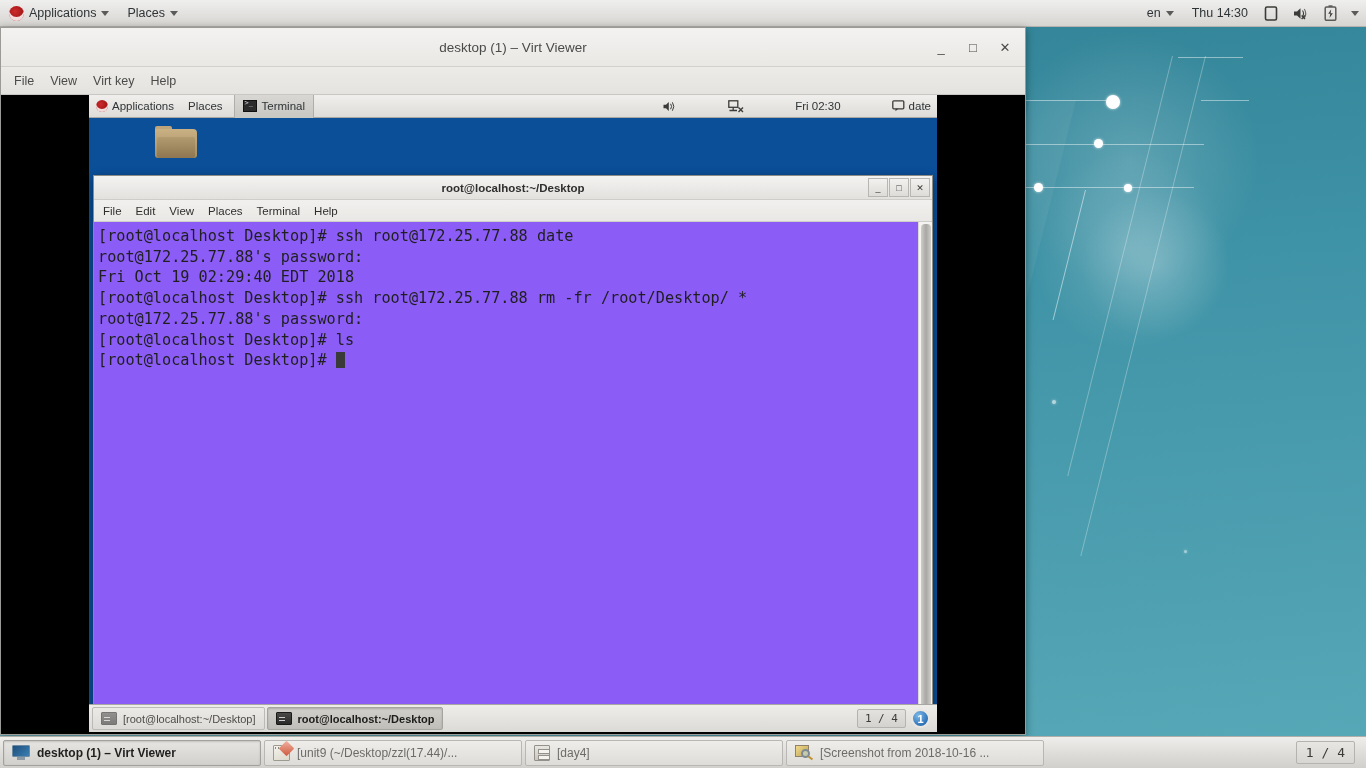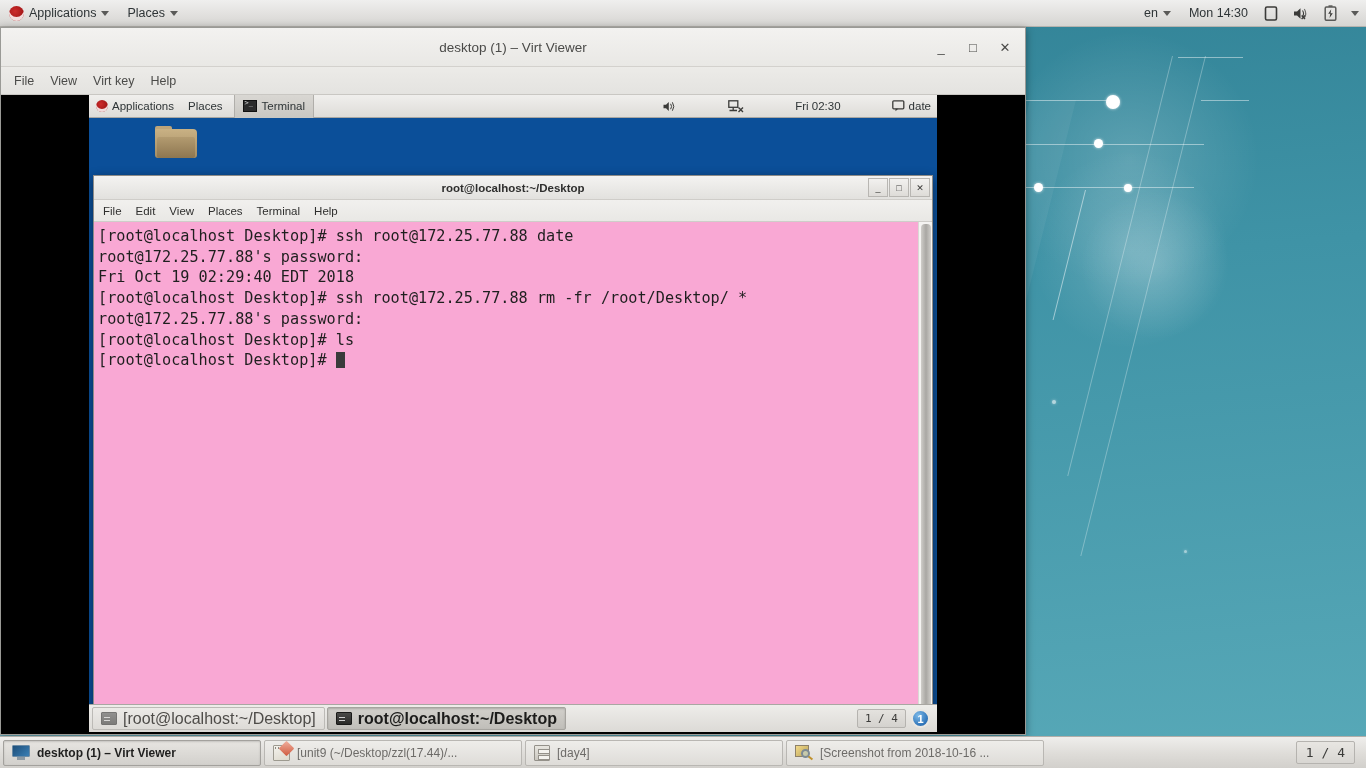--- a/index.html
+++ b/index.html
@@ -188,21 +188,21 @@
     background: linear-gradient(180deg, #f2f1ef 0%, #dedcd8 100%);
     border: 1px solid #b8b6b2;
   }
   #term-menubar {
     height: 22px; flex: none;
     background: linear-gradient(180deg, #f1f0ee 0%, #e9e8e5 100%);
     border-bottom: 1px solid #cfcdc9;
     display: flex; align-items: center; padding-left: 2px;
   }
   .term-menu { font-size: 11.5px; color: #2f2f2e; padding: 2px 7px; }
-  #term-body { position: relative; flex: 1; background: #f9a8d4; overflow: hidden; display: flex; }
+  #term-body { position: relative; flex: 1; background: #8b5cf6; overflow: hidden; display: flex; }
   #term-text {
     flex: 1;
     padding: 4px 0 0 4px;
     font-family: "DejaVu Sans Mono", "Liberation Mono", monospace;
     font-size: 15.2px;
     line-height: 20.7px;
     color: #1f1f1f;
     white-space: pre;
     overflow: hidden;
   }
@@ -223,21 +223,21 @@
   
   #guest-taskbar {
     position: absolute; left: 0; bottom: 0; width: 100%; height: 28px;
     background: linear-gradient(180deg, #eeedea 0%, #dcdad6 100%);
     border-top: 1px solid #a9a7a2;
     display: flex; align-items: center; padding: 0 3px; gap: 2px;
   }
   .task-btn {
     display: flex; align-items: center; gap: 6px;
     height: 23px; padding: 0 8px; min-width: 160px;
-    font-size: 16px; color: #4e4c49;
+    font-size: 11px; color: #4e4c49;
     background: linear-gradient(180deg, #eceae7 0%, #dddbd7 100%);
     border: 1px solid #bcbab6; border-radius: 2px;
     overflow: hidden; white-space: nowrap;
   }
   .task-btn.active {
     color: #1c1c1b; font-weight: bold;
     background: linear-gradient(180deg, #d2d0cb 0%, #c0beb9 100%);
     border: 1px solid #a6a49f;
     box-shadow: inset 0 1px 2px rgba(0,0,0,0.18);
   }
@@ -394,21 +394,21 @@
       <span>Places</span>
       <span class="caret-down"></span>
     </div>
 
     <div id="panel-right">
       <div class="panel-item">
         <span>en</span>
         <span class="caret-down"></span>
       </div>
       <div class="panel-item">
-        <span>Mon 14:30</span>
+        <span>Thu 14:30</span>
       </div>
       <div class="tray-icon">
         <svg width="14" height="15" viewBox="0 0 14 15">
             <rect x="1.5" y="1" width="11" height="13" rx="1.5" fill="none" stroke="#3b3b39" stroke-width="1.6"></rect>
           </svg>
       </div>
       <div class="tray-icon">
         <svg width="18" height="15" viewBox="0 0 18 15">
           <path d="M2 5.5 H5 L8.5 2.3 V12.7 L5 9.5 H2 Z" fill="#3b3b39"></path>
           <path d="M10.5 4.5 Q12.6 7.5 10.5 10.5" fill="none" stroke="#3b3b39" stroke-width="1.1"></path>

